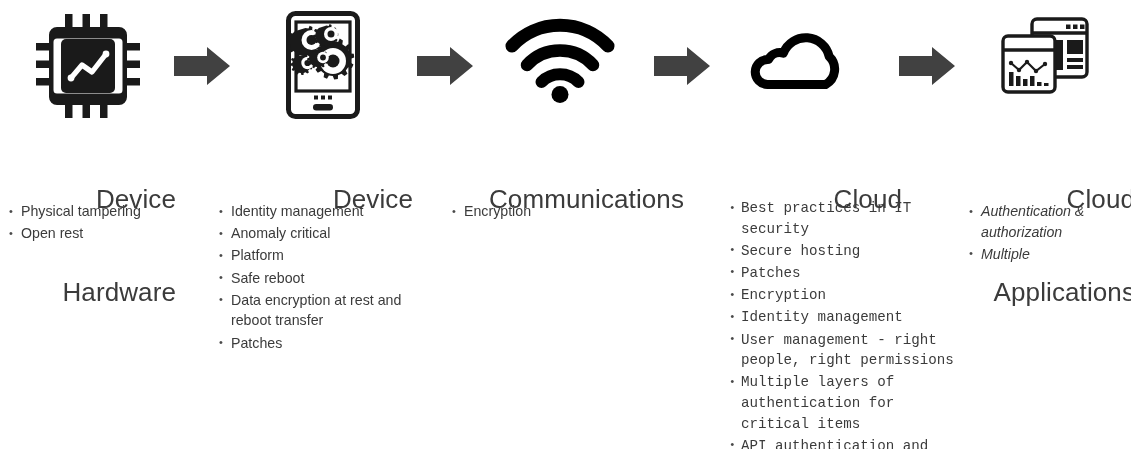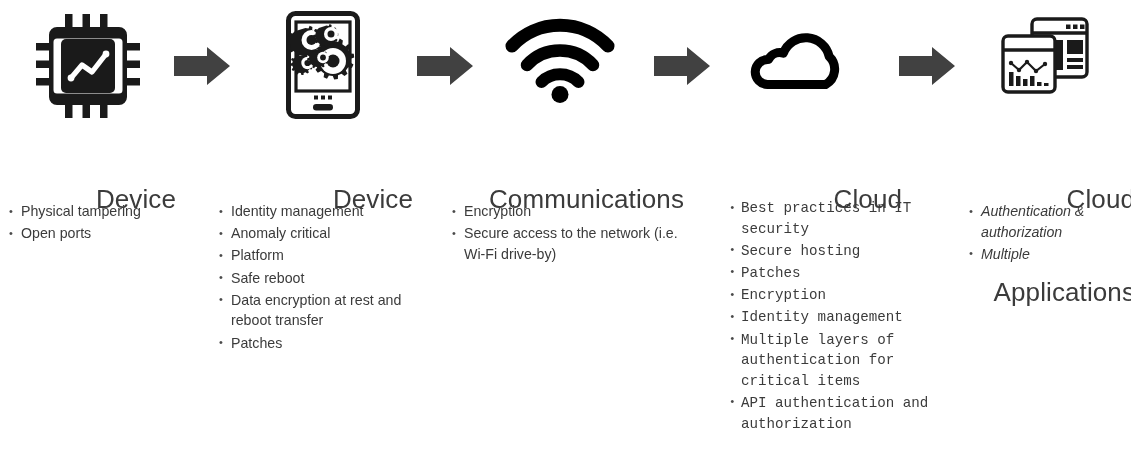--- a/index.html
+++ b/index.html
@@ -112,25 +112,26 @@
         </g>
 
         <polyline points="35,64 46,51 56,58 70,40" fill="none" stroke="#ffffff" stroke-width="5.2" stroke-linecap="round" stroke-linejoin="round"></polyline>
         <circle cx="35" cy="64" r="3.4" fill="#ffffff"></circle>
         <circle cx="70" cy="40" r="3.4" fill="#ffffff"></circle>
       </svg>
     </div>
 
     <div class="title" style="left:0px; width:176px;">
       <div>Device</div>
+      <div>Hardware</div>
     </div>
 
     <ul class="bullets" style="left:9px; top:201px; width:180px;">
       <li>Physical tampering</li>
-      <li>Open ports</li>
+      <li>Open rest</li>
     </ul>
   </div>
 
   <div class="arrow" style="left:174px; top:47px; width:56px; height:38px;">
     <svg width="56" height="38" viewBox="0 0 56 38" aria-hidden="true">
       <path d="M0 9 H33 V0 L56 19 L33 38 V29 H0 Z" fill="#414141"></path>
     </svg>
   </div>
 
   <div class="col">
@@ -215,21 +216,20 @@
         <circle cx="52" cy="72.5" r="8.5" fill="#000000"></circle>
       </svg>
     </div>
 
     <div class="title" style="left:484px; width:200px;">
       <div>Communications</div>
     </div>
 
     <ul class="bullets" style="left:452px; top:201px; width:240px;">
       <li>Encryption</li>
-      <li>Secure access to the network (i.e. Wi-Fi drive-by)</li>
     </ul>
   </div>
 
   <div class="arrow" style="left:654px; top:47px; width:56px; height:38px;">
     <svg width="56" height="38" viewBox="0 0 56 38" aria-hidden="true">
       <path d="M0 9 H33 V0 L56 19 L33 38 V29 H0 Z" fill="#414141"></path>
     </svg>
   </div>
 
   <div class="col">
@@ -249,20 +249,21 @@
     <div class="title" style="left:722px; width:180px;">
       <div>Cloud</div>
     </div>
 
     <ul class="bullets" style="left:729px; top:198px; width:237px;font-family:Liberation Mono, monospace;">
       <li>Best practices in IT security</li>
       <li>Secure hosting</li>
       <li>Patches</li>
       <li>Encryption</li>
       <li>Identity management</li>
+      <li>User management - right people, right permissions</li>
       <li>Multiple layers of authentication for critical items</li>
       <li>API authentication and authorization</li>
     </ul>
   </div>
 
   <div class="arrow" style="left:899px; top:47px; width:56px; height:38px;">
     <svg width="56" height="38" viewBox="0 0 56 38" aria-hidden="true">
       <path d="M0 9 H33 V0 L56 19 L33 38 V29 H0 Z" fill="#414141"></path>
     </svg>
   </div>

